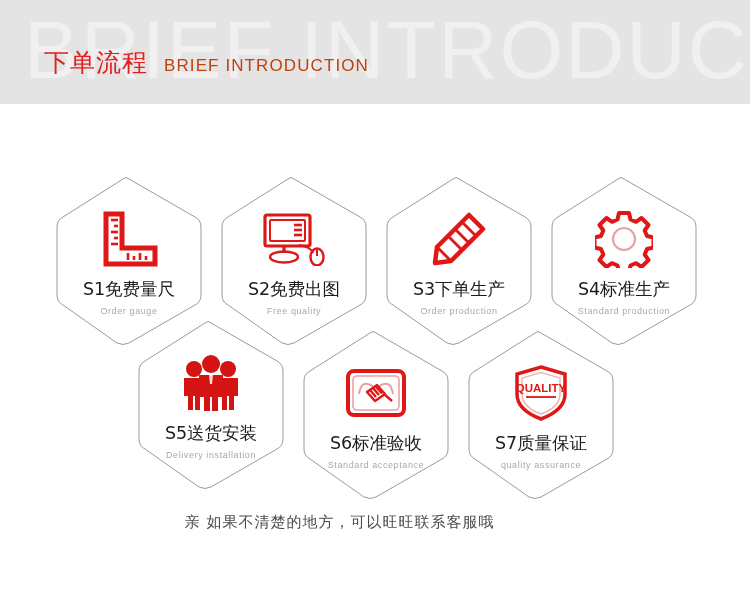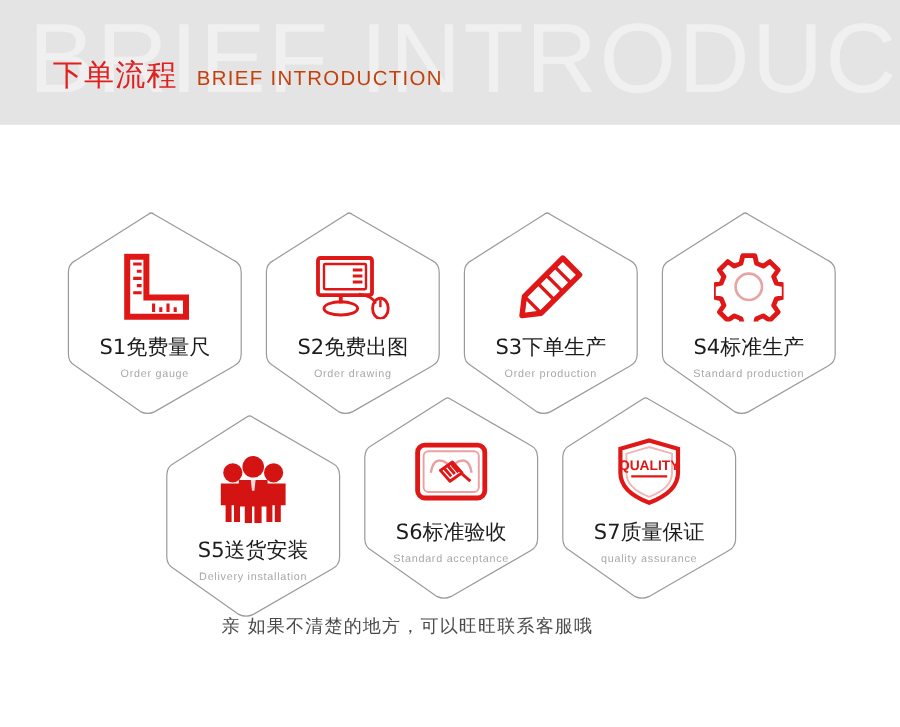--- a/index.html
+++ b/index.html
@@ -188,21 +188,21 @@
               <path d="M55 38 v6" stroke-width="2"></path>
             </g>
             <g stroke="#e01717" stroke-width="2.6">
               <line x1="32" y1="13" x2="40" y2="13"></line>
               <line x1="32" y1="18" x2="40" y2="18"></line>
               <line x1="32" y1="23" x2="40" y2="23"></line>
             </g>
           </svg>
         </div>
         <div class="hex-label-cn">S2免费出图</div>
-        <div class="hex-label-en">Order drawing</div>
+        <div class="hex-label-en">Free quality</div>
       </div>
     </div>
 
     <div class="hex" style="left:383px; top:71px;">
       <svg class="hex-outline" viewBox="0 0 152 172">
         <path d="M76 4 L142 42 Q148 45 148 52 L148 120 Q148 127 142 130 L76 168 Q70 171 64 168 L10 130 Q4 127 4 120 L4 52 Q4 45 10 42 L70 4 Q73 1 76 4 Z" fill="#ffffff" stroke="#9a9a9a" stroke-width="1"></path>
       </svg>
       <div class="hex-inner">
         <div class="hex-icon">
           <svg width="56" height="56" viewBox="0 0 56 56">
@@ -233,21 +233,21 @@
               <path d="M24 3 h10 l1.5 6.5 5.5 2.3 5.5-3.8 7 7 -3.8 5.5 2.3 5.5 6.5 1.5 v10 l-6.5 1.5 -2.3 5.5 3.8 5.5 -7 7 -5.5-3.8 -5.5 2.3 -1.5 6.5 h-10 l-1.5-6.5 -5.5-2.3 -5.5 3.8 -7-7 3.8-5.5 -2.3-5.5 -6.5-1.5 v-10 l6.5-1.5 2.3-5.5 -3.8-5.5 7-7 5.5 3.8 5.5-2.3 Z"></path>
             </g>
             <circle cx="29" cy="29" r="11" fill="none" stroke="#e8a3a3" stroke-width="2.2"></circle>
           </svg>
         </div>
         <div class="hex-label-cn">S4标准生产</div>
         <div class="hex-label-en">Standard production</div>
       </div>
     </div>
 
-    <div class="hex" style="left:135px; top:240px;">
+    <div class="hex" style="left:135px; top:215px;">
       <svg class="hex-outline" viewBox="0 0 152 172">
         <path d="M76 4 L142 42 Q148 45 148 52 L148 120 Q148 127 142 130 L76 168 Q70 171 64 168 L10 130 Q4 127 4 120 L4 52 Q4 45 10 42 L70 4 Q73 1 76 4 Z" fill="#ffffff" stroke="#9a9a9a" stroke-width="1"></path>
       </svg>
       <div class="hex-inner">
         <div class="hex-icon">
           <svg width="62" height="56" viewBox="0 0 62 56">
             <g fill="#d41313">
               <circle cx="14" cy="14" r="8"></circle>
               <path d="M4 23 h20 v18 h-4 v14 h-5 v-14 h-2 v14 h-5 v-14 h-4 z"></path>
               <circle cx="48" cy="14" r="8"></circle>

